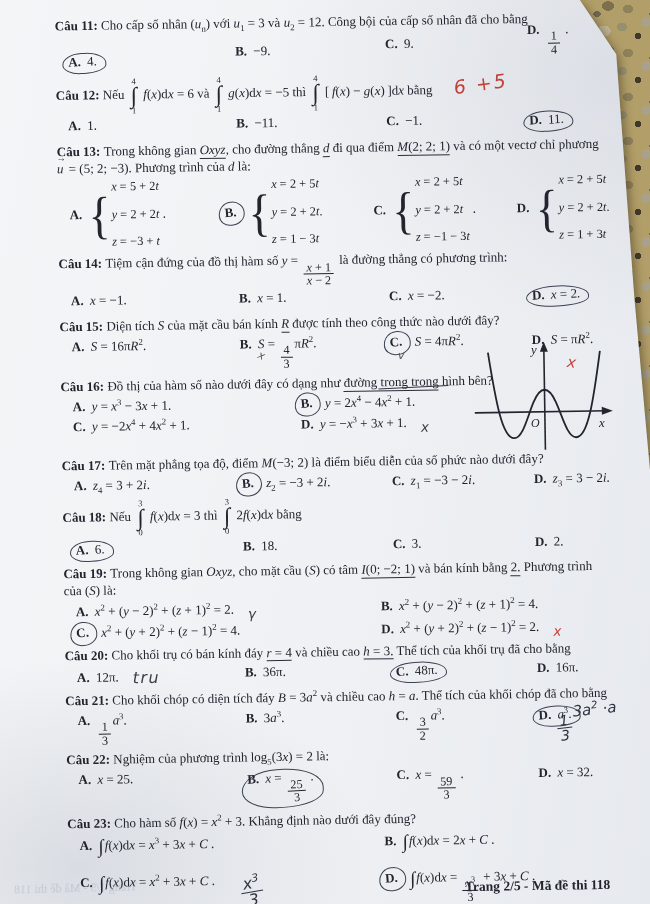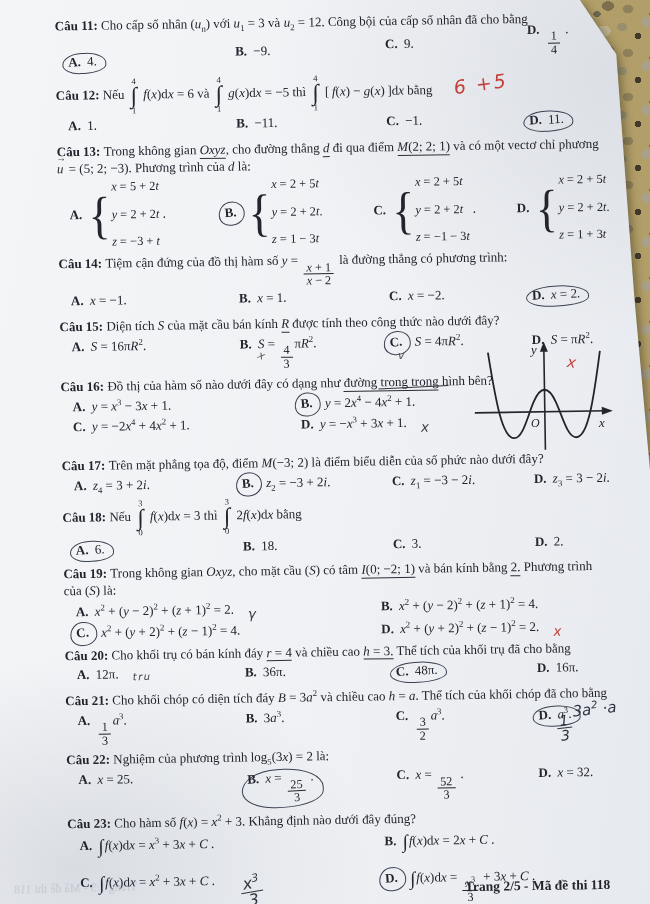--- a/index.html
+++ b/index.html
@@ -96,21 +96,21 @@
   .qann{position:absolute;z-index:3;}
   .q12 .qann-0{left:398px;top:0px;color:#c3403a;font-size:19px;transform:rotate(-7deg);letter-spacing:2px;}
   .q15 .qann-0{left:198px;top:33px;color:#5a554e;font-size:11px;transform:rotate(25deg);}
   .q15 .qann-1{left:338px;top:35px;color:#5a554e;font-size:11px;}
   .q15 .qann-2{right:36px;top:42px;color:#c3403a;font-size:15px;transform:rotate(8deg);}
   .q16 .qann-0{left:318px;top:13px;width:70px;border-top:1.6px solid #30343f;height:0;transform:rotate(-2deg);}
   .q21 .qann-0{right:0px;top:16px;color:#2e3340;font-size:15px;transform:rotate(-5deg);}
   .q23 .qann-0{left:170px;top:50px;color:#2e3340;font-size:17px;transform:rotate(-9deg);}
   .oann{margin-left:14px;color:#3a3f4a;font-size:13.5px;position:relative;top:5px;}
   .oann.red{color:#c3403a;}
-  .oann.cursive{letter-spacing:1.5px;font-size:10px;top:2px;}
+  .oann.cursive{letter-spacing:1.5px;font-size:16px;top:2px;}
   
   .graph{position:absolute;right:-8px;top:-34px;z-index:2;}
   .graph text{font-family:"Liberation Serif",serif;}
   
   .footer{position:absolute;bottom:10px;right:40px;font-weight:700;font-size:13.5px;color:#23242e;
           transform:rotate(-0.9deg);}
   .ghost{position:absolute;bottom:8px;left:14px;font-size:12px;color:#3a4a6b;opacity:.16;
          transform:scaleX(-1) rotate(1.5deg);filter:blur(.5px);}
 </style>
 </head>
@@ -303,21 +303,21 @@
         </div>
         <div class="question q22">
           <div class="intro"><span class="qnum">Câu 22: </span>Nghiệm của phương trình log<sub>5</sub>(3<span class="it">x</span>) = 2 là:</div>
           <div class="options row4">
             <span class="opt"><span><span class="olab">A.</span> <span class="it">x</span> = 25.</span></span>
             <span class="opt"><span class="circled-all"><span class="olab">B.</span> <span class="it">x</span> = <span class="frac">
                   <span class="num">25</span>
                   <span class="den">3</span>
                 </span> .</span></span>
             <span class="opt"><span><span class="olab">C.</span> <span class="it">x</span> = <span class="frac">
-                  <span class="num">52</span>
+                  <span class="num">59</span>
                   <span class="den">3</span>
                 </span> .</span></span>
             <span class="opt"><span><span class="olab">D.</span> <span class="it">x</span> = 32.</span></span>
           </div>
         </div>
         <div class="question q23">
           <div class="intro"><span class="qnum">Câu 23: </span>Cho hàm số <span class="it">f</span>(<span class="it">x</span>) = <span class="it">x</span><sup>2</sup> + 3. Khẳng định nào dưới đây đúng?</div>
           <div class="options grid2 q23o">
             <span class="opt"><span><span class="olab">A.</span> <span class="sint">∫</span><span class="it">f</span>(<span class="it">x</span>)d<span class="it">x</span> = <span class="it">x</span><sup>3</sup> + 3<span class="it">x</span> + <span class="it">C</span> .</span></span>
             <span class="opt"><span><span class="olab">B.</span> <span class="sint">∫</span><span class="it">f</span>(<span class="it">x</span>)d<span class="it">x</span> = 2<span class="it">x</span> + <span class="it">C</span> .</span></span>

